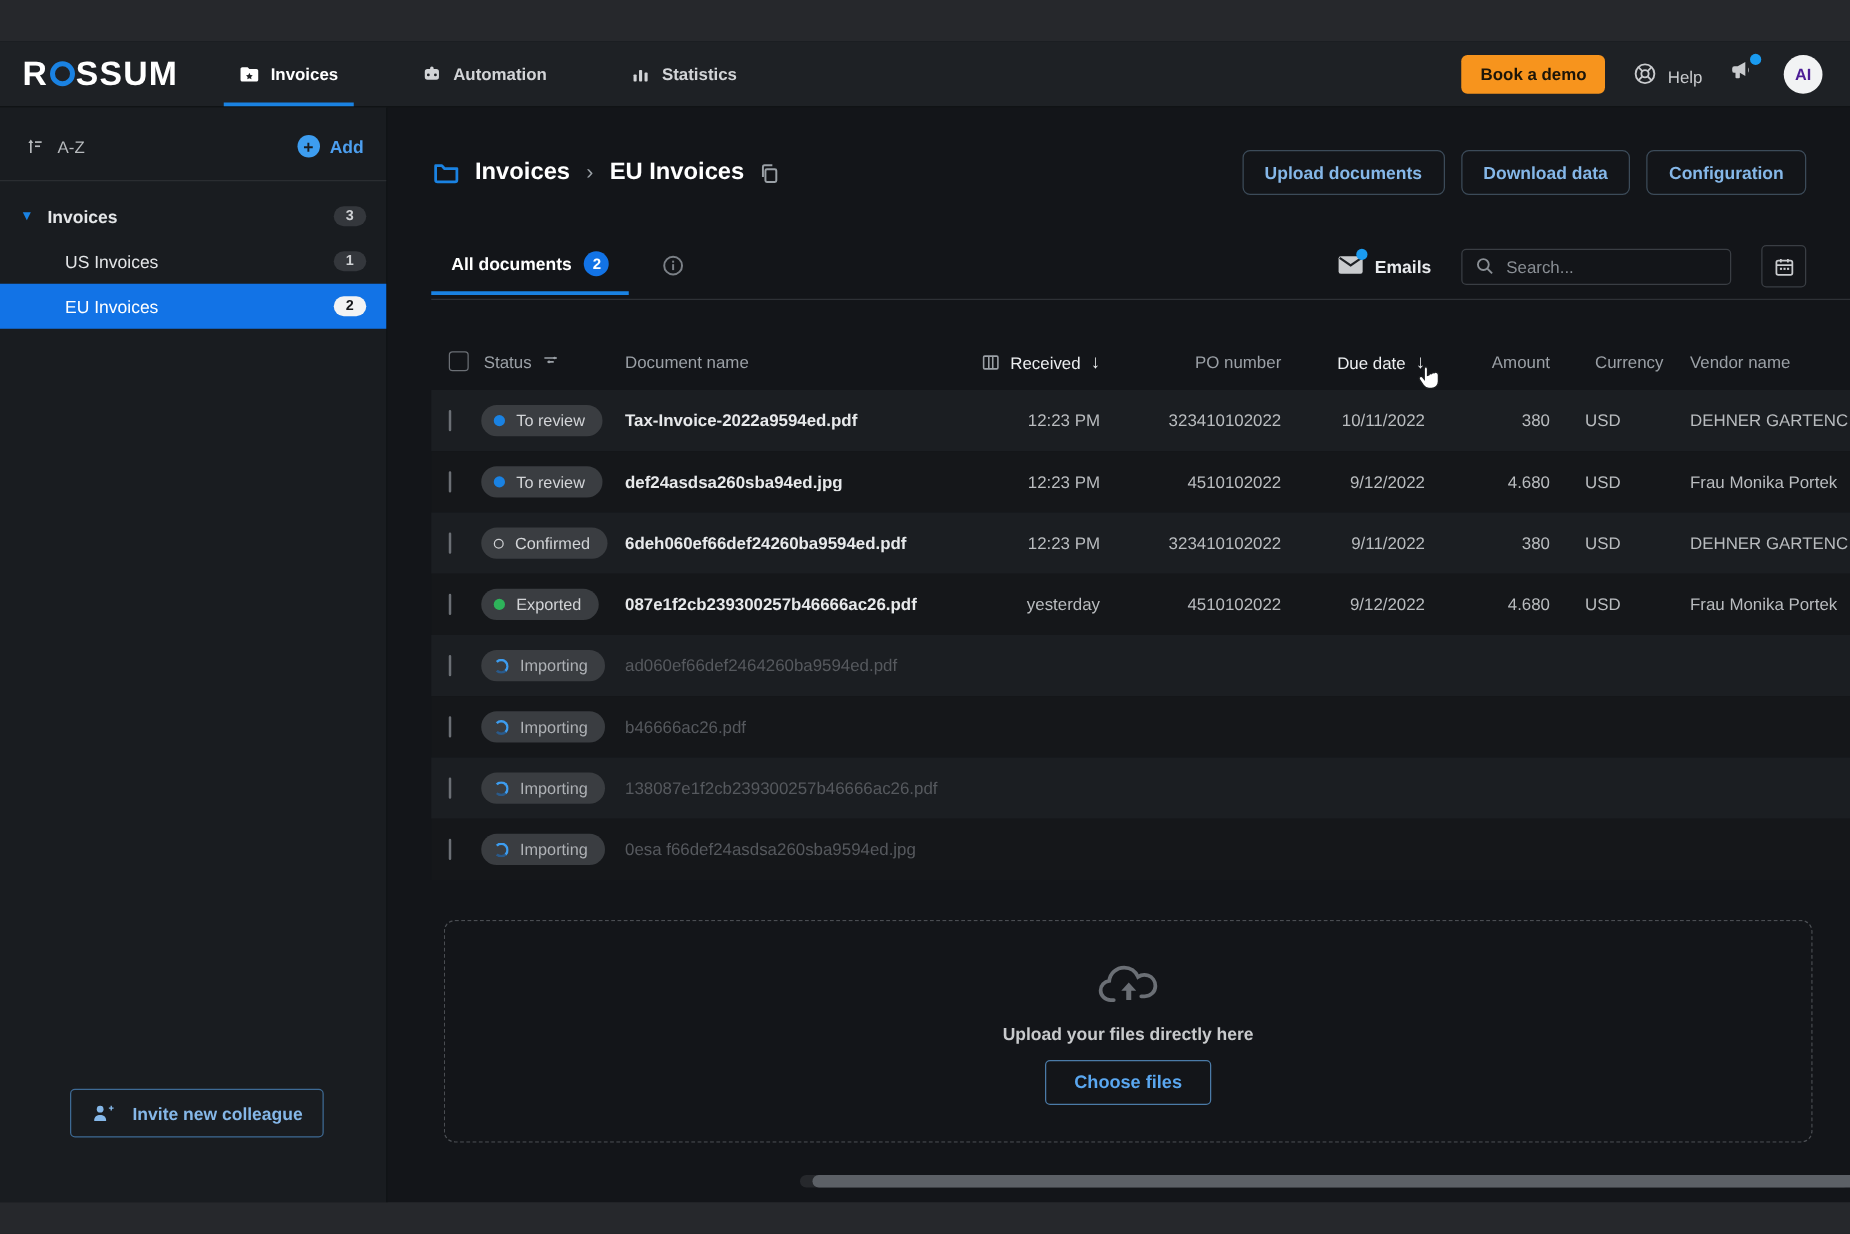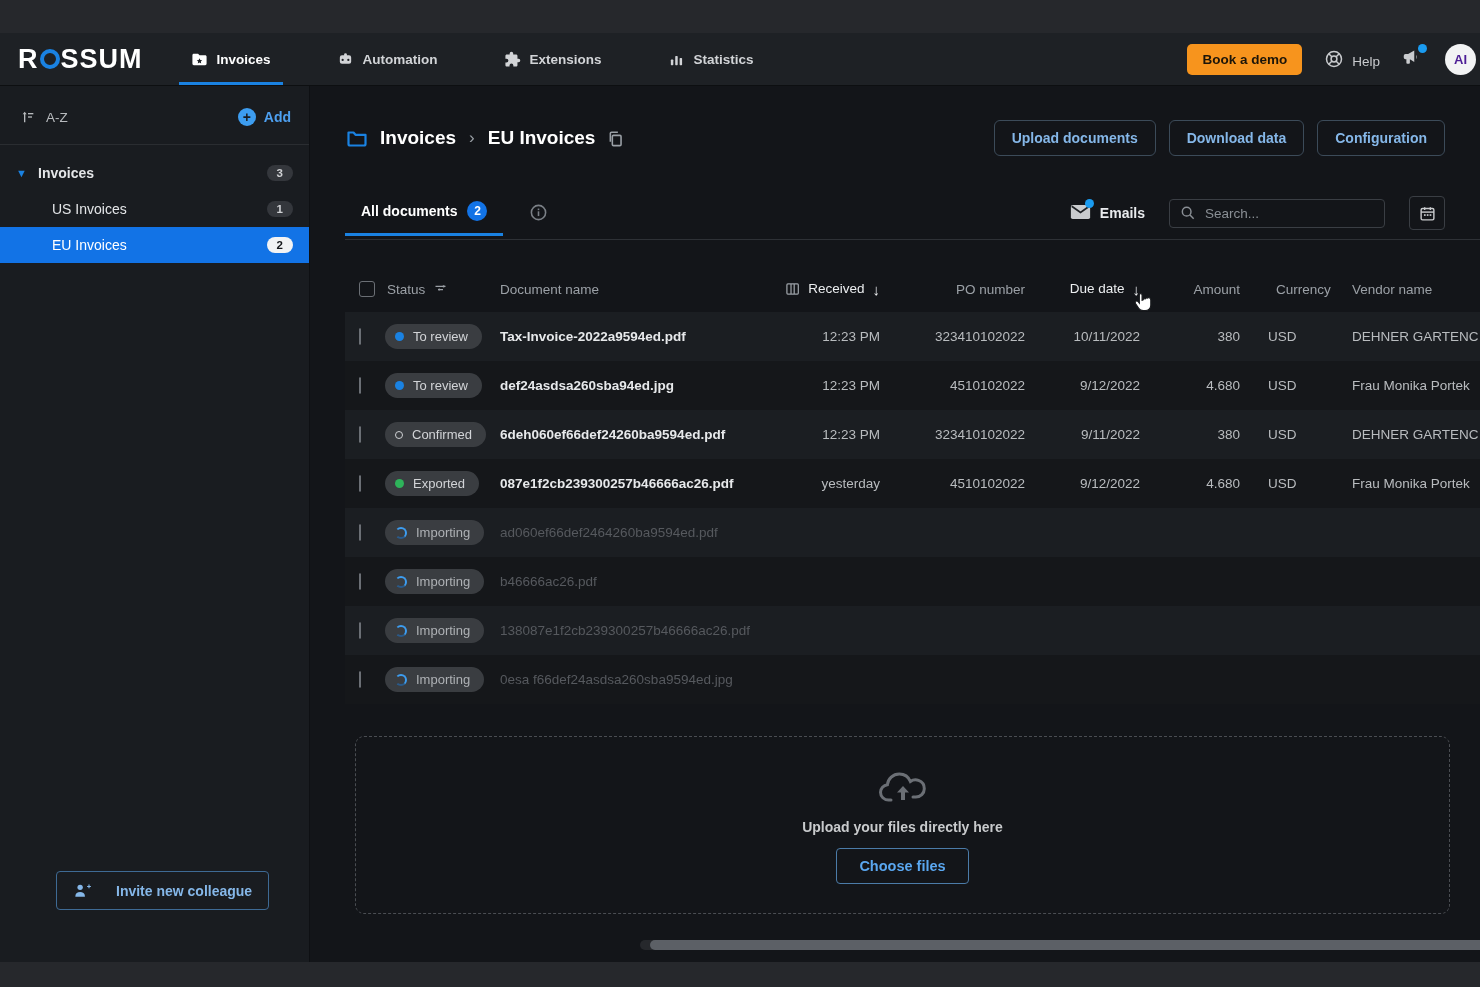--- a/index.html
+++ b/index.html
@@ -12,21 +12,21 @@
   
   .topnav { height:53px; background:#1e2125; display:flex; align-items:center; flex:0 0 auto; border-bottom:1px solid #0d0f11; }
   .logo { font-family:"Liberation Sans", sans-serif; font-stretch:condensed; font-weight:700; font-size:27px; letter-spacing:1px; color:#ffffff; margin:0 36px 0 18px; display:flex; align-items:center; }
   .logo .o-ring { display:inline-block; width:20px; height:20px; border:4px solid #1a82e2; border-radius:50%; margin:0 1px; }
   .nav-tabs { display:flex; height:100%; }
   .nav-tab { display:flex; align-items:center; gap:9px; padding:0 12px; margin-right:42px; font-size:13.5px; font-weight:700; color:#d2d4d7; position:relative; cursor:pointer; }
   .nav-tab svg { width:17px; height:17px; fill:#d2d4d7; }
   .nav-tab.active { color:#ffffff; }
   .nav-tab.active svg { fill:#ffffff; }
   .nav-tab.active::after { content:""; position:absolute; left:0; right:0; bottom:0; height:3px; background:#1a82e2; }
-  .nav-right { margin-left:auto; display:flex; align-items:center; gap:22px; padding-right:4px; }
+  .nav-right { margin-left:auto; display:flex; align-items:center; gap:22px; padding-right:22px; }
   .btn-demo { background:#f7941d; color:#1c1509; font-weight:700; font-size:13.5px; border:none; border-radius:5px; padding:8px 15px; cursor:pointer; }
   .help { display:flex; align-items:flex-end; gap:8px; color:#c9cbce; font-size:13.5px; font-weight:400; cursor:pointer; }
   .icon-stroke { stroke:#c9cbce; fill:none; stroke-width:1.8; }
   .bell-wrap { position:relative; cursor:pointer; }
   .dot-badge { position:absolute; top:-3px; right:-4px; width:9px; height:9px; border-radius:50%; background:#1a9bf0; }
   .avatar { width:31px; height:31px; border-radius:50%; background:#f2f3f4; color:#4c1d95; font-size:13px; font-weight:700; display:flex; align-items:center; justify-content:center; cursor:pointer; }
 
   
   .body-row { flex:1; display:flex; min-height:0; }
 
@@ -36,21 +36,21 @@
   .sort { display:flex; align-items:center; gap:10px; color:#b7babd; font-size:13.5px; cursor:pointer; }
   .add { margin-left:auto; display:flex; align-items:center; gap:8px; color:#4d9fef; font-size:14px; font-weight:700; cursor:pointer; }
   .add-circle { width:18px; height:18px; border-radius:50%; background:#3d9df0; color:#191c20; font-size:14px; font-weight:700; display:flex; align-items:center; justify-content:center; line-height:1; }
   .tree { padding-top:10px; }
   .tree-item { display:flex; align-items:center; height:36px; padding:0 16px 0 16px; font-size:14px; color:#e4e6e8; cursor:pointer; }
   .tree-item .tri { color:#1a82e2; font-size:11px; width:22px; }
   .tree-item.child { padding-left:52px; }
   .tree-item.selected { background:#1273e6; color:#ffffff; }
   .count-pill { margin-left:auto; background:#34373c; color:#cfd1d4; border-radius:10px; font-size:11.5px; font-weight:700; padding:2px 10px; }
   .tree-item.selected .count-pill { background:#f2f3f4; color:#15171a; }
-  .invite-btn { position:absolute; left:56px; bottom:52px; display:flex; align-items:center; gap:24px; border:1px solid #3e6a94; border-radius:4px; background:transparent; color:#85b7e8; font-size:14px; font-weight:700; padding:9px 16px; cursor:pointer; }
+  .invite-btn { position:absolute; left:56px; bottom:52px; display:flex; align-items:center; gap:14px; border:1px solid #3e6a94; border-radius:4px; background:transparent; color:#85b7e8; font-size:14px; font-weight:700; padding:9px 16px; cursor:pointer; }
 
   
   .main { flex:1; position:relative; padding:34px 0 0 35px; overflow:hidden; }
   .bc-row { display:flex; align-items:center; }
   .breadcrumb { display:flex; align-items:center; gap:11px; font-size:19px; font-weight:700; color:#ffffff; }
   .bc-sep { color:#9aa0a6; font-size:17px; font-weight:400; padding:0 2px; }
   .bc-actions { margin-left:auto; display:flex; gap:13px; padding-right:35px; }
   .btn-outline { border:1px solid #3c4b59; border-radius:6px; background:transparent; color:#85b7e8; font-size:14px; font-weight:700; padding:9px 17px; cursor:pointer; white-space:nowrap; }
 
   .tab-row { display:flex; align-items:center; margin-top:40px; padding-right:35px; position:relative; }
@@ -63,21 +63,21 @@
   .env-wrap { position:relative; }
   .search-box { display:flex; align-items:center; gap:9px; border:1px solid #3a3e44; border-radius:4px; width:216px; height:29px; padding:0 10px; background:transparent; }
   .search-box input { background:transparent; border:none; outline:none; color:#cfd1d4; font-size:13.5px; width:160px; font-family:"Liberation Sans", sans-serif; }
   .search-box input::placeholder { color:#8a8f95; }
   .cal-btn { width:36px; height:34px; border:1px solid #3a3e44; border-radius:4px; background:transparent; display:flex; align-items:center; justify-content:center; cursor:pointer; }
   .tab-divider { position:absolute; left:0; right:0; bottom:0; height:1px; background:#2e3136; }
 
   
   .grid-row { display:grid; grid-template-columns:30px 125px 285px 95px 145px 115px 100px 90px 230px; align-items:center; }
   .thead { height:46px; margin-top:26px; color:#9ba0a6; font-size:13.5px; }
-  .th { display:flex; align-items:flex-start; gap:8px; }
+  .th { display:flex; align-items:flex-end; gap:8px; }
   .th.right { justify-content:flex-end; }
   .th.sorted { color:#eceef0; font-weight:400; }
   .arrow { font-size:15px; color:#eceef0; }
   .cbx { width:16px; height:16px; border:1.5px solid #6b6f75; border-radius:3px; margin-left:14px; cursor:pointer; }
   .filter-ic, .col-ic { cursor:pointer; }
 
   .trow { height:49px; font-size:13.5px; color:#b9bcbf; cursor:pointer; }
   .trow:nth-child(odd) { background:#1b1e22; }
   .trow:nth-child(even) { background:#15171a; }
   .cell-name { color:#e7e9eb; font-weight:700; padding-right:10px; overflow:hidden; white-space:nowrap; }
@@ -126,26 +126,20 @@
           <span>Invoices</span>
         </div>
         <div class="nav-tab">
           <svg viewBox="0 0 24 24">
               <path d="M12 3a2 2 0 0 1 2 2v1h3a3 3 0 0 1 3 3v6a3 3 0 0 1-3 3H7a3 3 0 0 1-3-3V9a3 3 0 0 1 3-3h3V5a2 2 0 0 1 2-2zm-4 8a1.6 1.6 0 1 0 0 3.2A1.6 1.6 0 0 0 8 11zm8 0a1.6 1.6 0 1 0 0 3.2 1.6 1.6 0 0 0 0-3.2z"></path>
             </svg>
           <span>Automation</span>
         </div>
         <div class="nav-tab">
           <svg viewBox="0 0 24 24">
-              <path d="M20.5 11H19V7c0-1.1-.9-2-2-2h-4V3.5a2.5 2.5 0 0 0-5 0V5H4c-1.1 0-2 .9-2 2v3.8h1.5a2.7 2.7 0 0 1 0 5.4H2V20c0 1.1.9 2 2 2h3.8v-1.5a2.7 2.7 0 0 1 5.4 0V22H17c1.1 0 2-.9 2-2v-4h1.5a2.5 2.5 0 0 0 0-5z"></path>
-            </svg>
-          <span>Extensions</span>
-        </div>
-        <div class="nav-tab">
-          <svg viewBox="0 0 24 24">
               <rect x="4" y="12" width="3.5" height="8" rx="1"></rect>
               <rect x="10.2" y="7" width="3.5" height="13" rx="1"></rect>
               <rect x="16.4" y="10" width="3.5" height="10" rx="1"></rect>
             </svg>
           <span>Statistics</span>
         </div>
       </div>
       <div class="nav-right">
         <button class="btn-demo">Book a demo</button>
         <div class="help">

